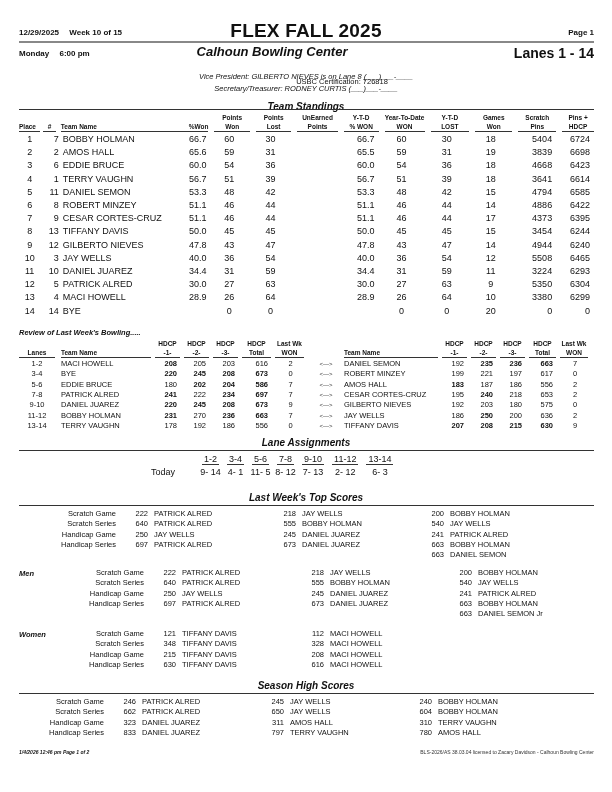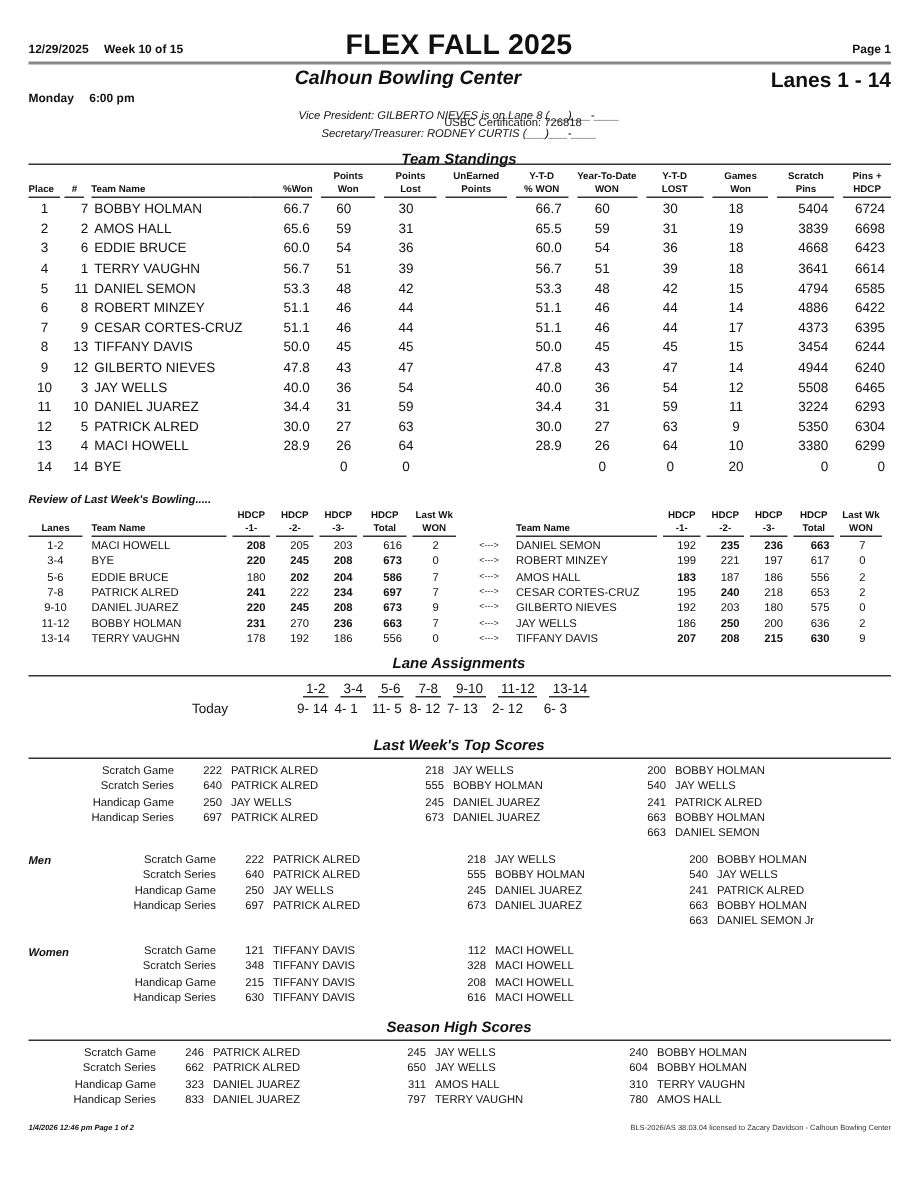--- a/index.html
+++ b/index.html
@@ -3,21 +3,21 @@
 <meta charset="utf-8">
 <style>
   html, body { margin:0; padding:0; background:#fff; }
   body { width:612px; height:792px; position:relative; overflow:hidden; font-family:"Liberation Sans", sans-serif; color:#111; }
   .abs { position:absolute; }
   .hdr-left { left:19px; top:28px; font-size:8px; font-weight:bold; }
   .hdr-left span { margin-right:8px; }
   .hdr-right { right:18px; top:28px; font-size:8px; font-weight:bold; }
   .title { left:0; width:612px; top:20px; text-align:center; font-size:19px; font-weight:bold; letter-spacing:0.2px; }
   .rule-top { left:19px; right:18px; top:41px; height:2px; background:#888; }
-  .sub-left { left:19px; top:61px; font-size:8px; font-weight:bold; }
+  .sub-left { left:19px; top:49px; font-size:8px; font-weight:bold; }
   .sub-left span { margin-right:8px; }
   .sub-right { right:18px; top:45px; font-size:14px; font-weight:bold; }
   .center-name { left:0; width:544px; top:44px; text-align:center; font-size:13px; font-weight:bold; font-style:italic; }
   .center-line { left:0; width:612px; text-align:center; font-size:7.5px; }
   .italic { font-style:italic; }
 
   .section-title { left:0; width:612px; text-align:center; font-size:10px; font-weight:bold; font-style:italic; }
   .section-rule { left:19px; right:18px; height:1px; background:#333; }
 
   table { border-collapse:collapse; }
@@ -29,21 +29,21 @@
 
   .review-title { left:19px; top:328px; font-size:7.5px; font-weight:bold; font-style:italic; }
   .rev { position:absolute; top:340px; font-size:7.5px; }
   .rev th { font-size:6.5px; font-weight:bold; vertical-align:bottom; padding:0 0 1px 0; line-height:8.5px; }
   .rev th .u { display:inline-block; border-bottom:1px solid #333; width:100%; }
   .rev td { padding:0; height:10.3px; line-height:10px; }
   .b { font-weight:bold; }
   .arrow { font-size:6px; color:#333; }
 
   .lanes { position:absolute; left:128px; top:454px; font-size:9px; }
-  .lanes td { padding:0; height:12px; line-height:12px; text-align:left; }
+  .lanes td { padding:0; height:12px; line-height:12px; text-align:center; }
   .lanes th { font-weight:normal; font-size:9px; padding:0 4px 1px 4px; text-align:center; }
   .lanes th .u { display:inline-block; border-bottom:1px solid #333; padding:0 2px; }
 
   .scores { position:absolute; font-size:7.5px; }
   .scores td { padding:0; height:10.3px; line-height:10px; white-space:nowrap; }
   .grp { font-size:7.5px; font-weight:bold; font-style:italic; left:19px; }
 
   .foot-left { left:19px; top:749px; font-size:5px; font-weight:bold; font-style:italic; }
   .foot-right { right:18px; top:749px; font-size:5px; color:#333; }
 </style>

